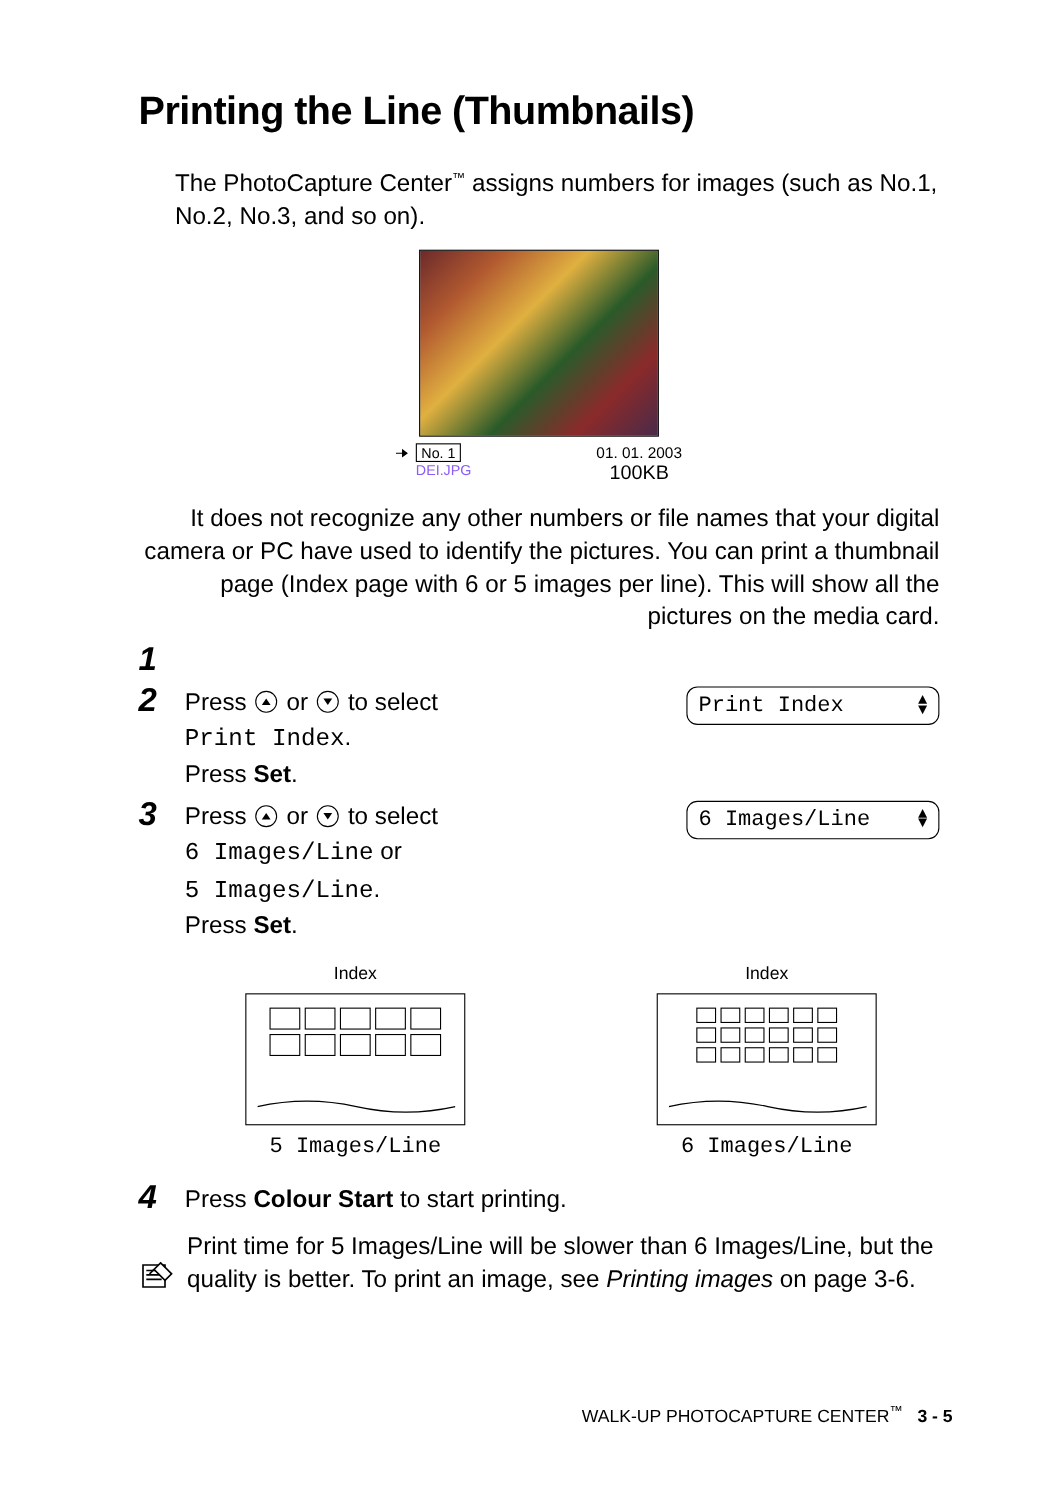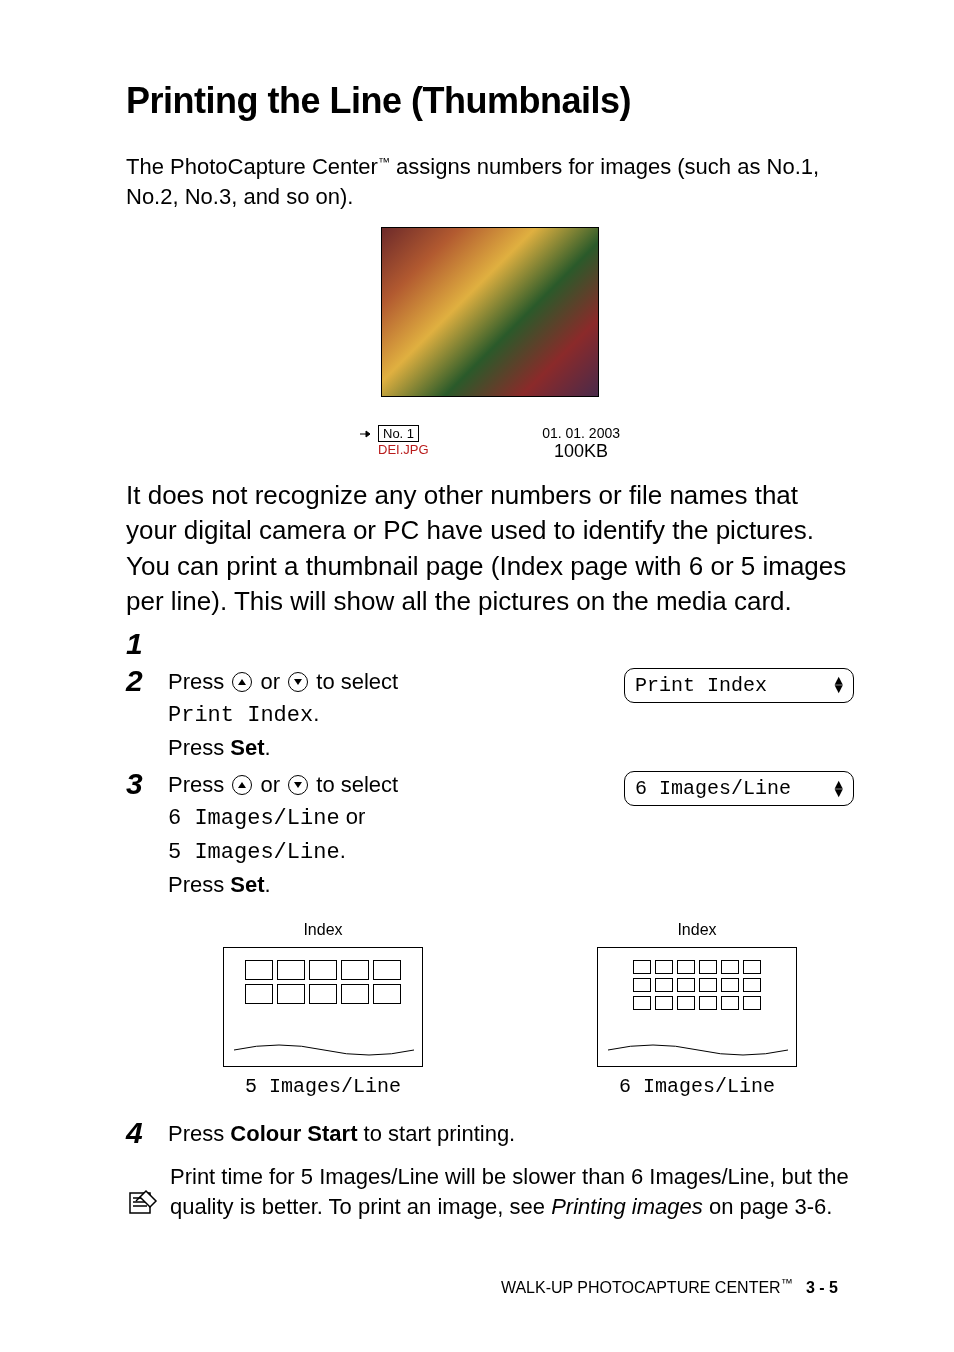--- a/index.html
+++ b/index.html
@@ -15,56 +15,58 @@
     h1 {
       font-size: 36px;
       font-weight: bold;
       margin-bottom: 30px;
       letter-spacing: -0.5px;
     }
     .intro {
       font-size: 22px;
       line-height: 1.35;
       margin-bottom: 16px;
+      margin-left: 33px;
     }
     .tm { font-size: 12px; vertical-align: super; }
     .photo-block {
       display: flex;
       flex-direction: column;
       align-items: center;
       margin: 10px 0 16px 0;
     }
     .photo {
       width: 218px;
       height: 170px;
       border: 1px solid #000;
       background: linear-gradient(135deg,#6d2a2a 0%, #b25a30 20%, #e0b040 40%, #2a5a2a 60%, #8b2a2a 80%, #4a2a4a 100%);
       background-size: 100% 100%;
       position: relative;
     }
     .meta-row {
       display: flex;
       justify-content: space-between;
       width: 260px;
-      margin-top: 28px;
+      margin-top: 6px;
       font-family: Arial, sans-serif;
       font-size: 14px;
     }
     .meta-left { display: flex; flex-direction: column; align-items: flex-start; }
     .meta-right { text-align: center; }
     .arrow-no { display: flex; align-items: center; gap: 4px; }
     .arrow-svg { width: 14px; height: 10px; }
     .no-box { border: 1px solid #000; padding: 0 4px; font-size: 13px; }
-    .filename { font-size: 13px; margin-left: 18px; color:#b91c1c; }
+    .filename { font-size: 13px; margin-left: 18px; color:#8b5cf6; }
     .meta-date { font-size: 14px; }
     .meta-size { font-size: 18px; }
     .para2 {
-      font-size: 26px;
+      font-size: 22px;
       line-height: 1.35;
       margin-top: 10px;
+      text-align: right;
     }
     .steps { margin-top: 10px; }
     .step {
       display: flex;
       align-items: flex-start;
       margin-bottom: 6px;
     }
     .step-num {
       font-family: Arial, sans-serif;
       font-size: 30px;
@@ -162,21 +164,21 @@
       margin-top: 2px;
     }
     .note-text {
       font-size: 22px;
       line-height: 1.35;
       flex: 1;
     }
     .footer {
       position: absolute;
       bottom: 55px;
-      right: 116px;
+      right: 88px;
       font-size: 16px;
     }
     .footer .pg { font-weight: bold; }
   </style>
 </head>
 <body>
 
 <h1>Printing the Line (Thumbnails)</h1>
 
 <p class="intro">

